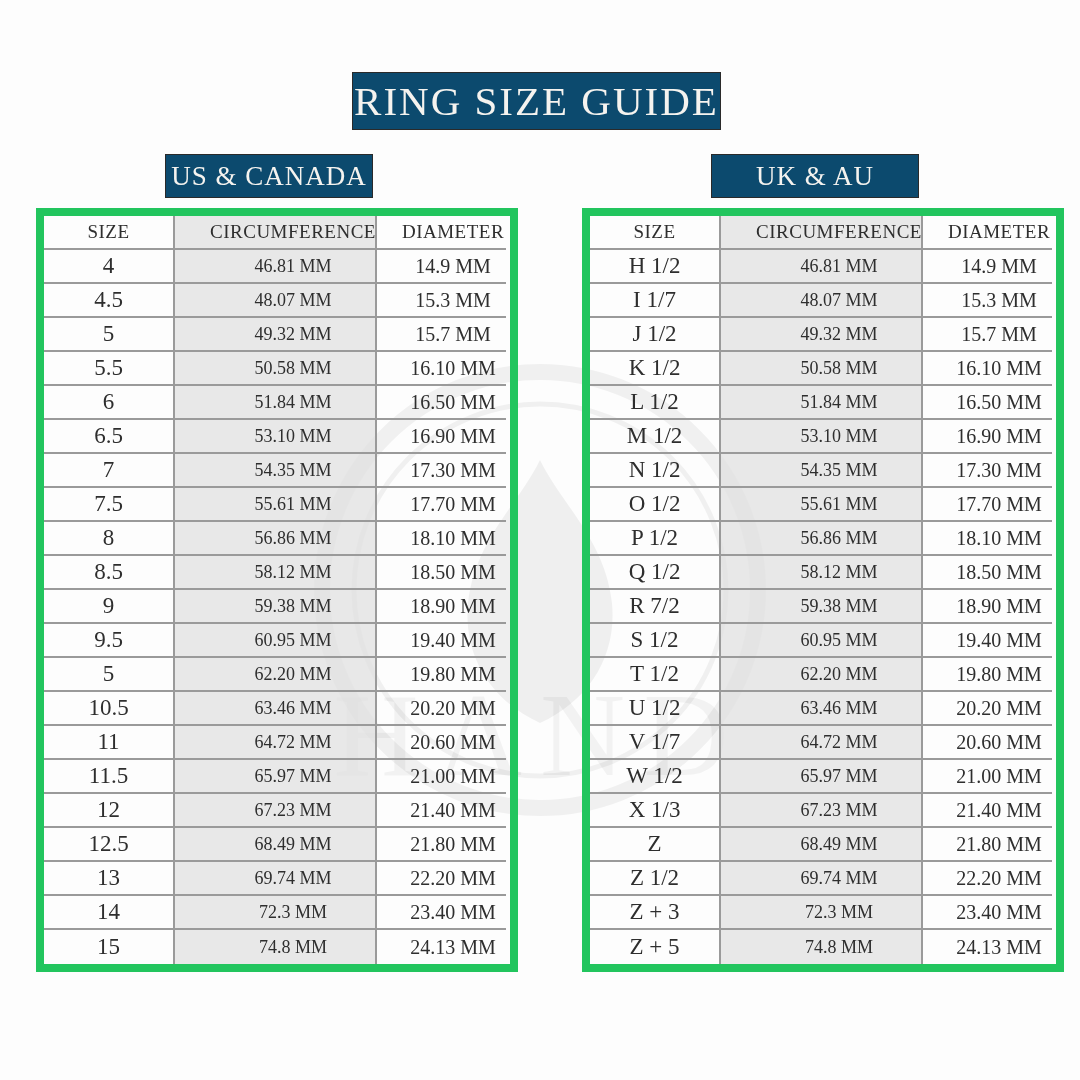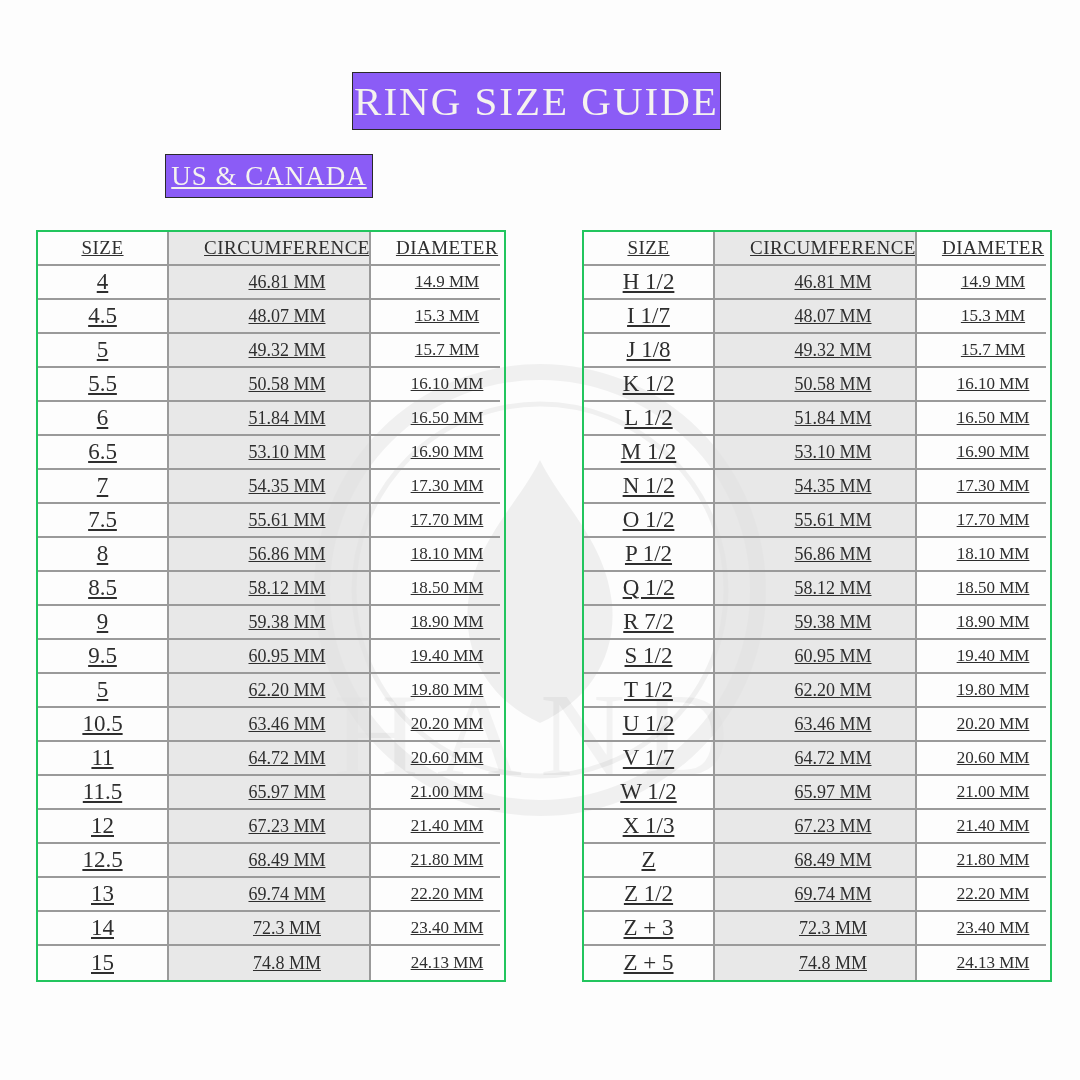--- a/index.html
+++ b/index.html
@@ -7,69 +7,68 @@
     position:relative;
     width:1080px;height:1080px;
     background:#fdfdfd;
     overflow:hidden;
     font-family:"Liberation Serif","DejaVu Serif",serif;
     color:#2e2e2e;
   }
   
   .banner{
     position:absolute;
-    background:#8b5cf6;
+    background:#0c4a6e;
     color:#f5f3ef;
     display:flex;align-items:center;justify-content:center;
     box-shadow:0 0 0 1px #2a2a2a;
   }
   #title-banner{
     left:353px;top:73px;width:367px;height:56px;
     font-size:41px;letter-spacing:2px;
   }
   .region-banner{
     top:155px;width:206px;height:42px;
-    font-size:27px;letter-spacing:1px;text-decoration:underline;
+    font-size:27px;letter-spacing:1px;
   }
   #us-banner{left:166px;}
   #uk-banner{left:712px;}
   
   #watermark{
     position:absolute;left:300px;top:355px;width:480px;height:480px;
     pointer-events:none;
   }
   
   .size-table{
-    position:absolute;top:230px;
+    position:absolute;top:208px;
     width:466px;
-    border:2px solid #22c55e;
+    border:8px solid #22c55e;
     display:grid;
     grid-template-columns:131px 202px 129px;
     grid-auto-rows:34px;
     box-sizing:content-box;
     background:transparent;
-    text-decoration:underline;
   }
   #us-table{left:36px;}
   #uk-table{left:582px;}
   .cell{
     display:flex;align-items:center;justify-content:center;
     border-bottom:2px solid #9a9a9a;
     border-right:2px solid #9a9a9a;
     box-sizing:border-box;
     white-space:nowrap;
     overflow:hidden;
   }
   .cell.col-2{border-right:none;padding-left:23px;}
   .cell.last-row{border-bottom:none;}
   .cell.shaded{background:rgba(224,224,224,0.75);padding-left:36px;}
   .cell.header{font-size:19px;letter-spacing:0.5px;}
   .cell.col-0{font-size:23px;}
   .cell.col-1{font-size:18px;}
-  .cell.col-2{font-size:17px;}
+  .cell.col-2{font-size:20px;}
   .cell.header.col-0,.cell.header.col-1,.cell.header.col-2{font-size:19px;}
 </style>
 </head>
 <body>
 
 <div id="canvas">
 
   <svg id="watermark" viewBox="0 0 480 480" aria-hidden="true">
     <g fill="none" stroke="#000000" stroke-opacity="0.05">
       <circle cx="240" cy="235" r="218" stroke-width="16"></circle>
@@ -87,20 +86,23 @@
              C208 252 228 232 240 200 Z"></path>
     <text x="240" y="420" text-anchor="middle" font-family="Liberation Serif, DejaVu Serif, serif" font-size="118" letter-spacing="18" fill="#000000" fill-opacity="0.045">HAND</text>
   </svg>
 
   <div id="title-banner" class="banner">
     <span>RING SIZE GUIDE</span>
   </div>
 
   <div id="us-banner" class="banner region-banner">
     <span>US &amp; CANADA</span>
+  </div>
+  <div id="uk-banner" class="banner region-banner">
+    <span>UK &amp; AU</span>
   </div>
 
   <div id="us-table" class="size-table">
       <div class="cell col-0 header">SIZE</div>
       <div class="cell col-1 shaded header">CIRCUMFERENCE</div>
       <div class="cell col-2 header">DIAMETER</div>
       <div class="cell col-0">4</div>
       <div class="cell col-1 shaded">46.81 MM</div>
       <div class="cell col-2">14.9 MM</div>
       <div class="cell col-0">4.5</div>
@@ -167,21 +169,21 @@
   <div id="uk-table" class="size-table">
       <div class="cell col-0 header">SIZE</div>
       <div class="cell col-1 shaded header">CIRCUMFERENCE</div>
       <div class="cell col-2 header">DIAMETER</div>
       <div class="cell col-0">H 1/2</div>
       <div class="cell col-1 shaded">46.81 MM</div>
       <div class="cell col-2">14.9 MM</div>
       <div class="cell col-0">I 1/7</div>
       <div class="cell col-1 shaded">48.07 MM</div>
       <div class="cell col-2">15.3 MM</div>
-      <div class="cell col-0">J 1/8</div>
+      <div class="cell col-0">J 1/2</div>
       <div class="cell col-1 shaded">49.32 MM</div>
       <div class="cell col-2">15.7 MM</div>
       <div class="cell col-0">K 1/2</div>
       <div class="cell col-1 shaded">50.58 MM</div>
       <div class="cell col-2">16.10 MM</div>
       <div class="cell col-0">L 1/2</div>
       <div class="cell col-1 shaded">51.84 MM</div>
       <div class="cell col-2">16.50 MM</div>
       <div class="cell col-0">M 1/2</div>
       <div class="cell col-1 shaded">53.10 MM</div>

